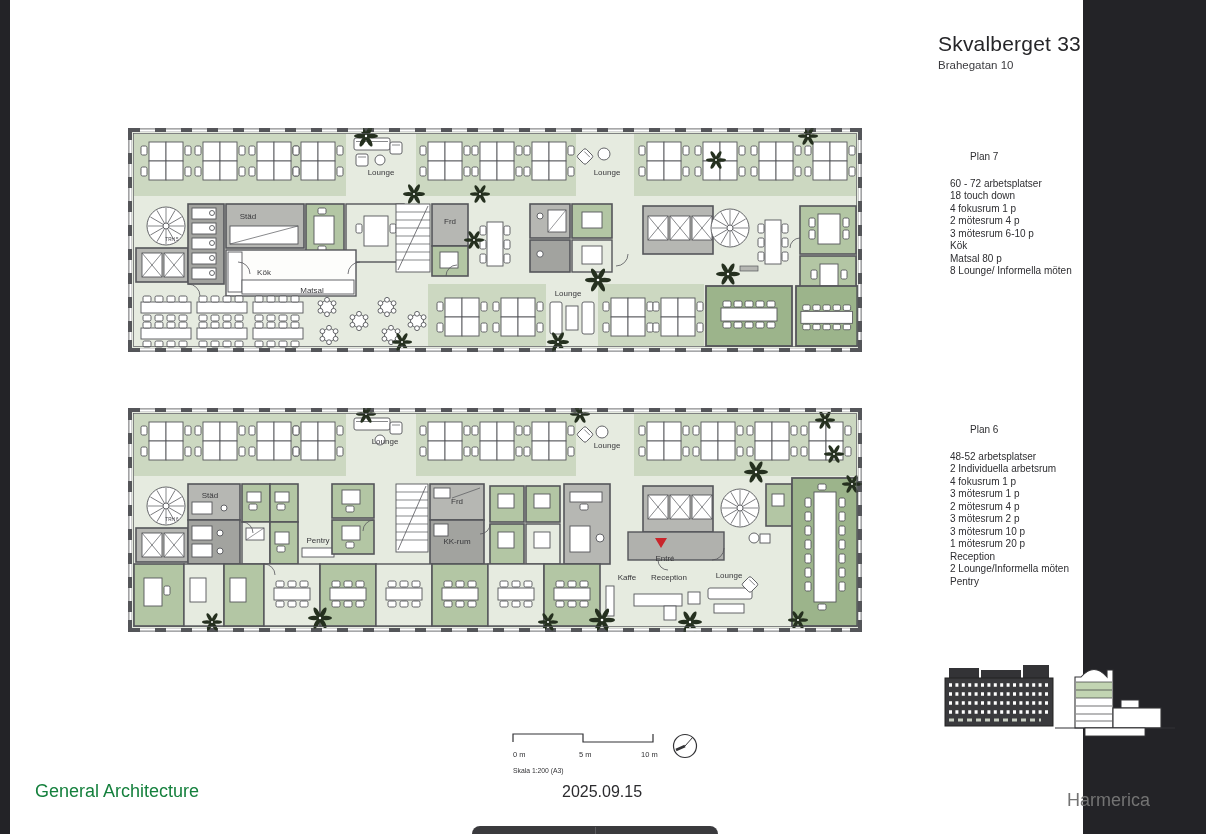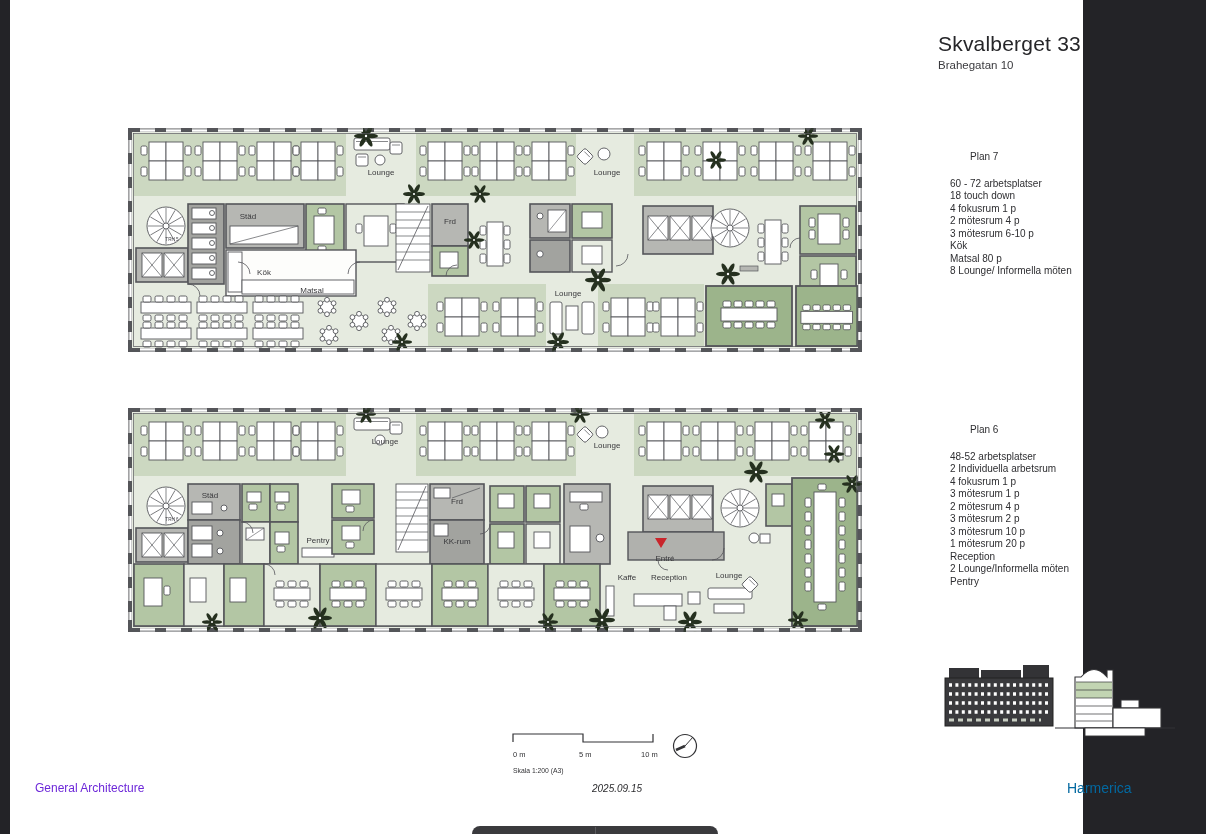--- a/index.html
+++ b/index.html
@@ -7,23 +7,23 @@
   .page{position:absolute;left:10px;top:0;width:1073px;height:834px;background:#ffffff;}
   .abs{position:absolute;}
   
   .title{font-size:21px;color:#262629;letter-spacing:.2px;}
   .subtitle{font-size:11.5px;color:#3a3a3e;margin-top:3px;}
   
   .info-block{position:absolute;width:220px;font-size:10px;line-height:12.5px;color:#2e2e31;}
   .plan-label{margin-bottom:14px;padding-left:20px;}
   .info-group{margin-top:0;}
   
-  .arch{font-size:12px;color:#6d28d9;}
-  .date{font-size:10px;color:#2b2b2e;width:110px;text-align:center;font-style:italic;}
-  .brand{font-size:14px;color:#0369a1;}
+  .arch{font-size:18px;color:#15803d;}
+  .date{font-size:16px;color:#2b2b2e;width:110px;}
+  .brand{font-size:18px;color:#737373;margin-top:10px;}
   
   svg{display:block;}
   .w{fill:#ffffff;stroke:#55565a;stroke-width:.9;}
   .wl{stroke:#55565a;fill:none;}
   .lbl{font-family:"Liberation Sans",sans-serif;font-size:8px;fill:#38383b;text-anchor:middle;}
   .lbl-s{font-family:"Liberation Sans",sans-serif;font-size:4.6px;fill:#44444a;text-anchor:middle;}
   .sc-t{font-family:"Liberation Sans",sans-serif;font-size:7.5px;fill:#333336;}
   .grm{fill:#b3c6a4;stroke:#55565a;stroke-width:1.6;}
   .grmd{fill:#9cb48b;stroke:#55565a;stroke-width:1.8;}
   .gry{fill:#b6b7b3;stroke:#55565a;stroke-width:1.6;}

